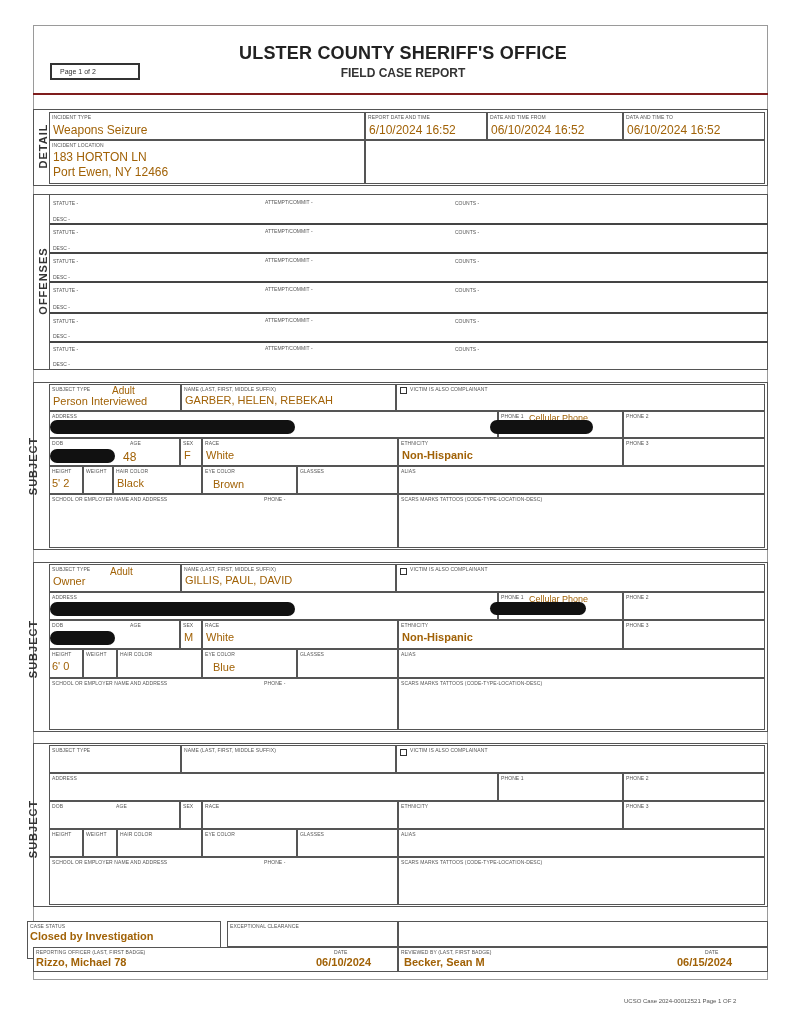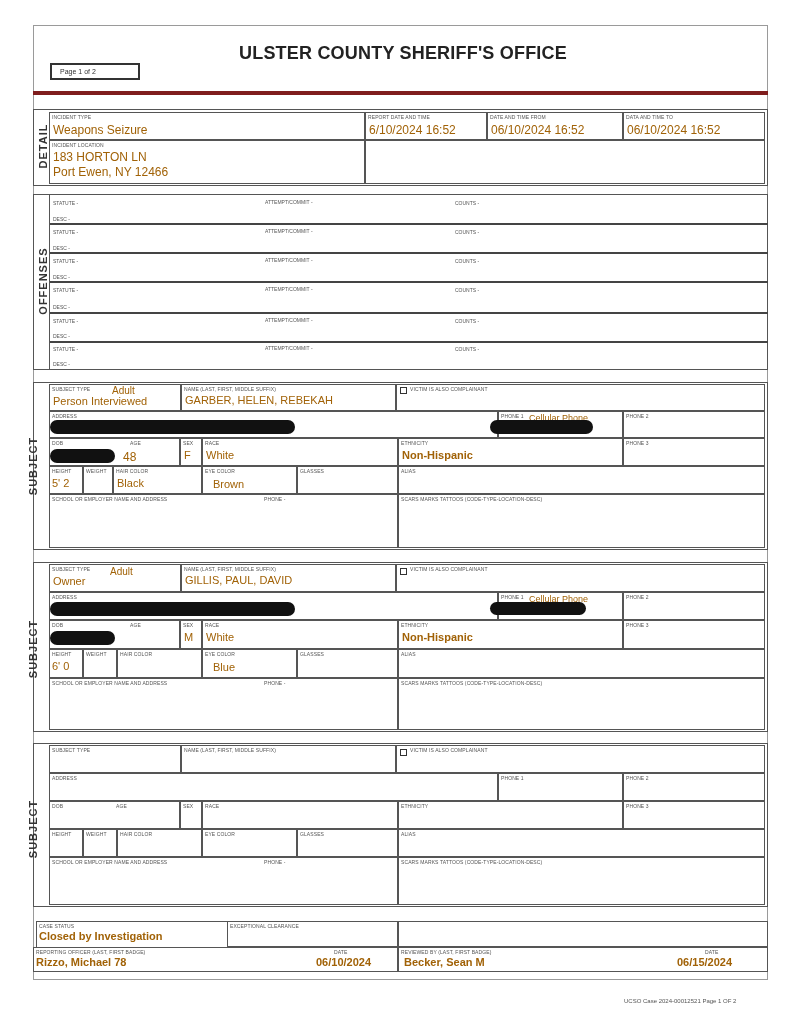--- a/index.html
+++ b/index.html
@@ -2,21 +2,21 @@
 <html><head>
 <meta charset="utf-8">
 <style>
   * { box-sizing: border-box; margin: 0; padding: 0; }
   html, body { width: 796px; height: 1024px; background: #ffffff; overflow: hidden; }
   body { font-family: "Liberation Sans", sans-serif; color: #1a1a1a; position: relative; }
 
   .page-frame { position: absolute; left: 33px; top: 25px; width: 735px; height: 955px; border: 1px solid #9a9a9a; }
 
   
-  .hdr { position: absolute; left: 33px; top: 25px; width: 735px; height: 70px; border-bottom: 4px solid #7f1d1d; }
+  .hdr { position: absolute; left: 33px; top: 25px; width: 735px; height: 70px; border-bottom: 2px solid #7f1d1d; }
   .page-box { position: absolute; left: 17px; top: 38px; width: 90px; height: 17px; border: 2px solid #333; font-size: 7px; line-height: 13px; padding-left: 8px; color: #333; }
   .title { position: absolute; left: 170px; top: 18px; width: 400px; text-align: center; font-size: 18px; font-weight: bold; color: #222; letter-spacing: 0.2px; }
   .subtitle { position: absolute; left: 170px; top: 41px; width: 400px; text-align: center; font-size: 12px; font-weight: bold; color: #333; }
   .cr-box { position: absolute; left: 546px; top: 16px; width: 175px; height: 42px; border: 2px solid #222; }
   .cr-label { position: absolute; left: 3px; top: 1px; font-size: 6px; color: #333; }
   .cr-value { position: absolute; left: 4px; top: 10px; font-size: 17px; font-weight: bold; color: #222; }
 
   
   .cell { position: absolute; border: 1px solid #555; background: #fff; }
   .lbl { position: absolute; left: 2px; top: 1px; font-size: 5px; color: #555; text-transform: uppercase; white-space: nowrap; letter-spacing: 0.1px; }
@@ -38,20 +38,21 @@
   .footer-note { position: absolute; left: 624px; top: 998px; font-size: 6px; color: #555; }
 </style>
 </head>
 <body>
 
 <div class="page-frame"></div>
 
 <div class="hdr">
   <div class="page-box">Page 1   of 2</div>
   <div class="title">ULSTER COUNTY SHERIFF'S OFFICE</div>
+  <div class="subtitle">FIELD CASE REPORT</div>
 </div>
 
 <div class="section-box" style="left:33px; top:109px; width:735px; height:77px;"></div>
 <div class="side-label" style="left:18px; top:140px; width:50px; text-align:center;">DETAIL</div>
 
 <div class="cell" style="left:49px; top:112px; width:316px; height:28px;">
   <span class="lbl">INCIDENT TYPE</span>
   <span class="val" style="top:10px;">Weapons Seizure</span>
 </div>
 <div class="cell" style="left:365px; top:112px; width:122px; height:28px;">
@@ -342,21 +343,21 @@
   <span class="lbl">ALIAS</span>
 </div>
 <div class="cell" style="left:49px; top:857px; width:349px; height:48px;">
   <span class="lbl">SCHOOL OR EMPLOYER NAME AND ADDRESS</span>
   <span class="lbl" style="left:214px;">PHONE -</span>
 </div>
 <div class="cell" style="left:398px; top:857px; width:367px; height:48px;">
   <span class="lbl">SCARS MARKS TATTOOS (CODE-TYPE-LOCATION-DESC)</span>
 </div>
 
-<div class="cell" style="left:36px; top:921px; width:194px; height:38px;">
+<div class="cell" style="left:27px; top:921px; width:194px; height:38px;">
   <span class="lbl">CASE STATUS</span>
   <span class="val big bold" style="left:2px; top:8px;">Closed by Investigation</span>
 </div>
 <div class="cell" style="left:227px; top:921px; width:171px; height:26px;">
   <span class="lbl">EXCEPTIONAL CLEARANCE</span>
 </div>
 <div class="cell" style="left:398px; top:921px; width:370px; height:26px;"></div>
 
 <div class="cell" style="left:33px; top:947px; width:365px; height:25px;">
   <span class="lbl">REPORTING OFFICER (LAST, FIRST  BADGE)</span>

